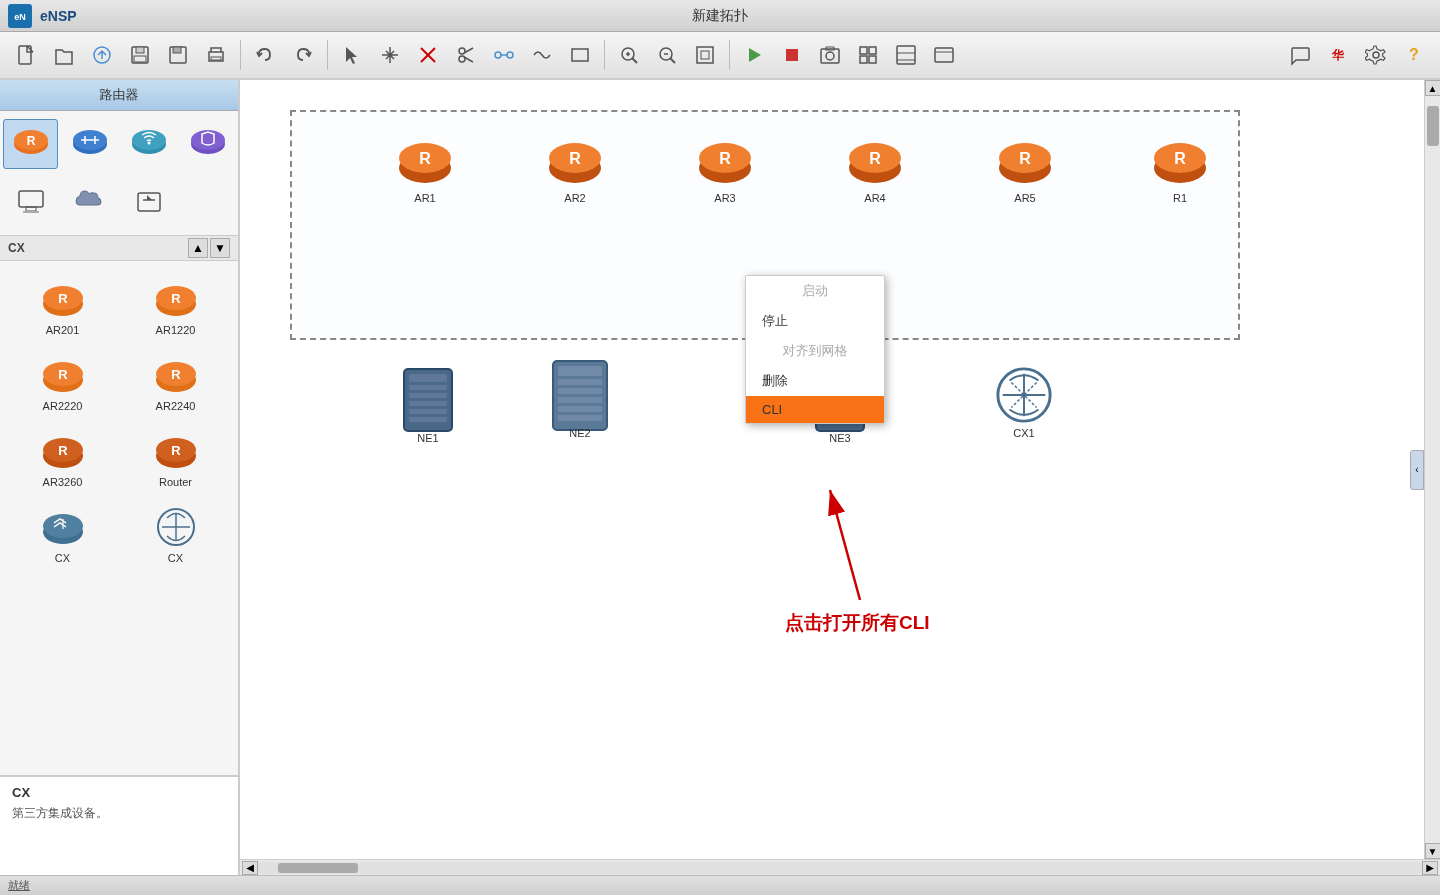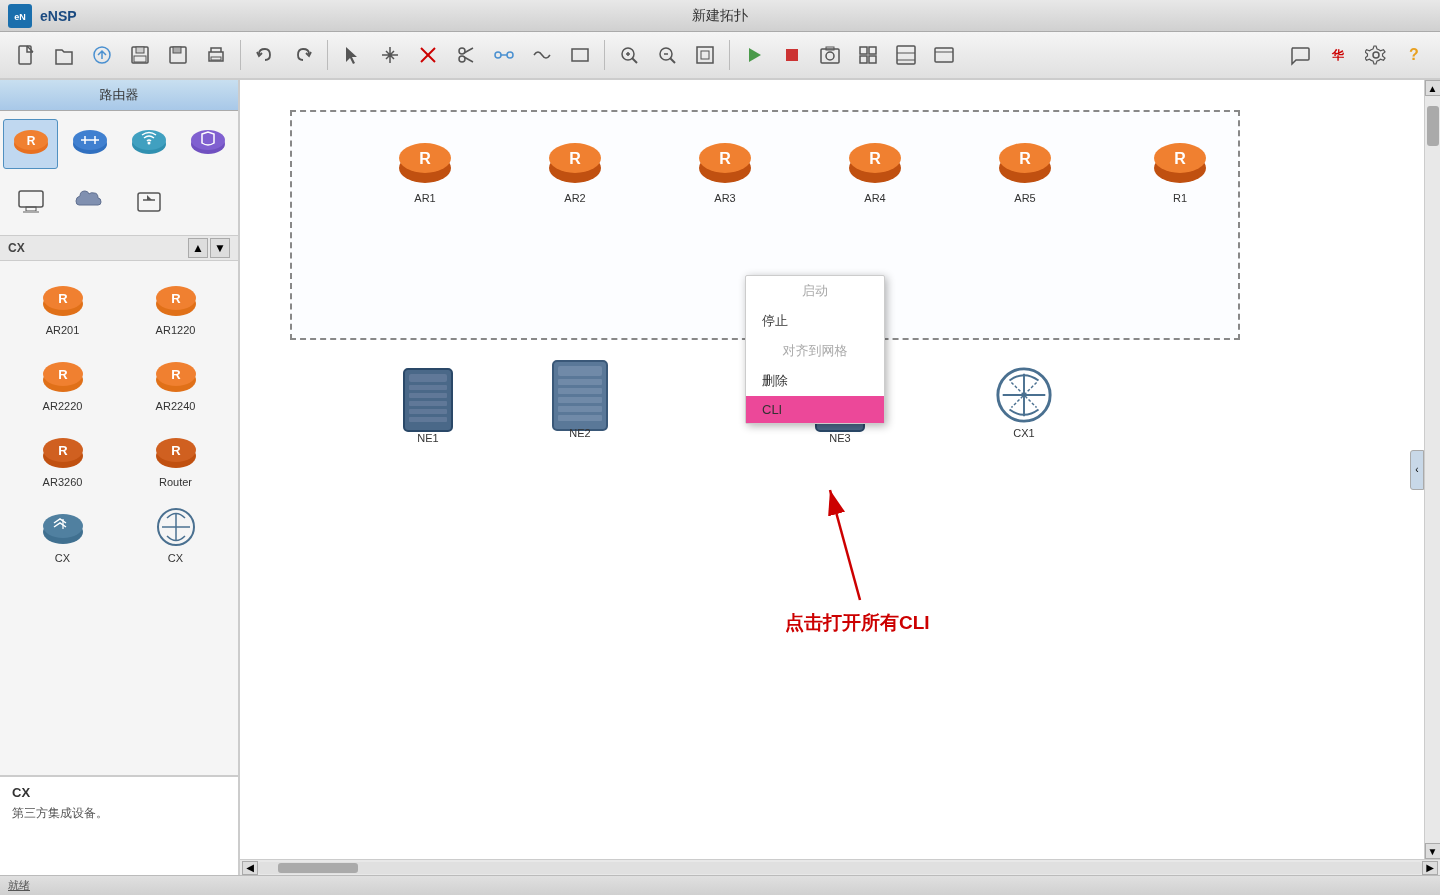--- a/index.html
+++ b/index.html
@@ -238,21 +238,21 @@
       min-width: 140px;
       border-radius: 2px;
     }
     .context-menu-item {
       padding: 6px 16px;
       cursor: pointer;
       color: #333;
       font-size: 13px;
     }
     .context-menu-item.disabled { color: #aaa; cursor: default; text-align: center; }
-    .context-menu-item.highlighted { background: #ec4899; color: #333; }
+    .context-menu-item.highlighted { background: #f97316; color: #333; }
 
     
     .annotation {
       position: absolute;
       z-index: 50;
     }
     .annotation-text {
       font-size: 19px;
       font-weight: bold;
       color: #cc0000;

